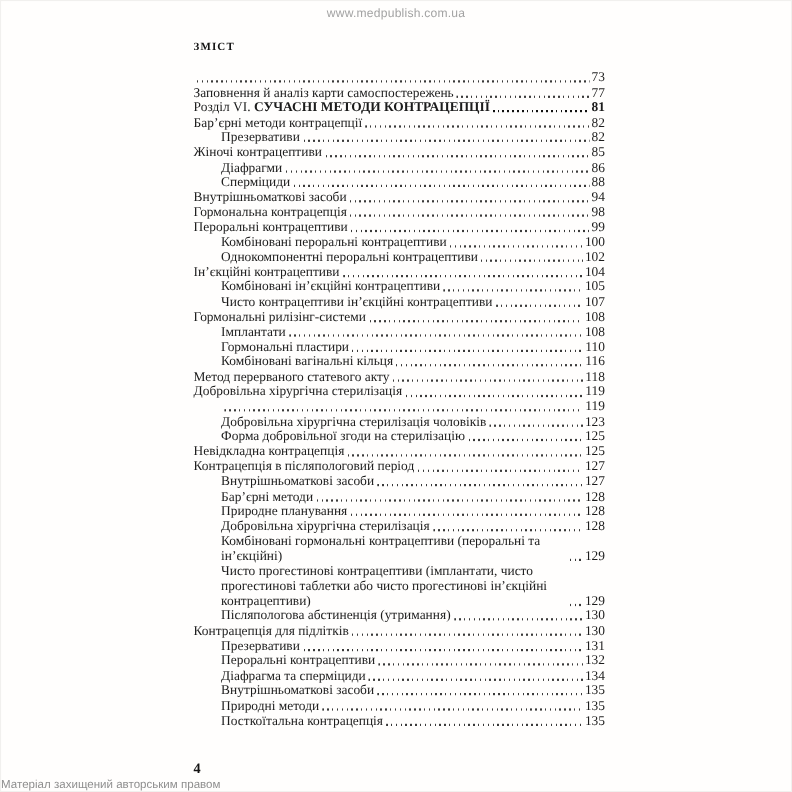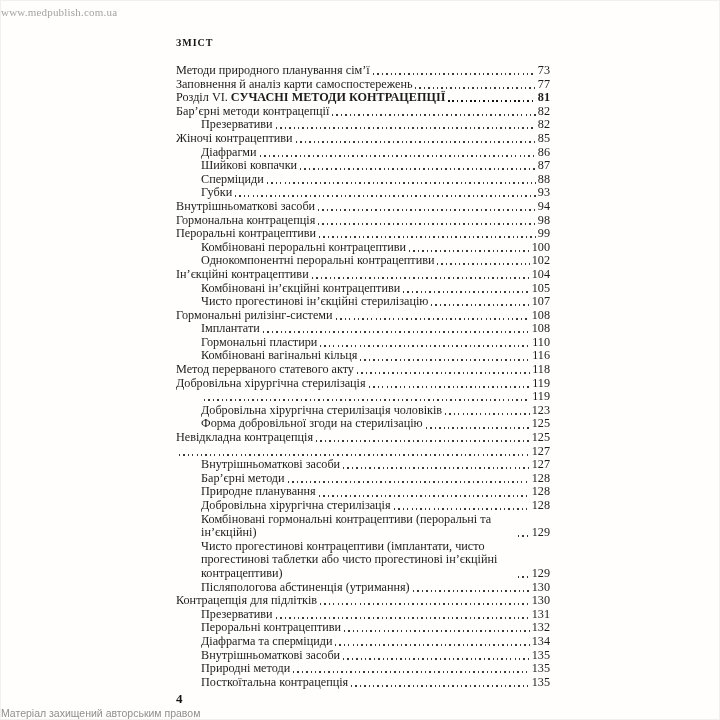--- a/index.html
+++ b/index.html
@@ -11,21 +11,22 @@
     border: 1px solid #f1f0ee;
     box-sizing: border-box;
     font-family: "Liberation Serif", "DejaVu Serif", serif;
     color: #1c1c1c;
     overflow: hidden;
   }
   .site-url {
     position: absolute;
     top: 5px; left: 0;
     width: 100%;
-    font-family: Liberation Serif, serif;
+    text-align: center;
+    font-family: Liberation Sans, sans-serif;
     font-size: 11px;
     color: #a3a3a3;
     letter-spacing: 0.2px;
   }
   .heading {
     position: absolute;
     top: 36px; left: 175px;
     font-size: 10px;
     font-weight: bold;
     letter-spacing: 1px;
@@ -81,21 +82,20 @@
   }
 </style>
 </head>
 <body>
 
 <div class="sheet">
   <div class="site-url">www.medpublish.com.ua</div>
   <div class="heading">ЗМІСТ</div>
   <div class="toc">
       <div class="toc-row">
-        <span class="title">Методи природного планування сім’ї</span>
         <span class="dots"></span>
         <span class="page-num">73</span>
       </div>
       <div class="toc-row">
         <span class="title">Заповнення й аналіз карти самоспостережень</span>
         <span class="dots"></span>
         <span class="page-num">77</span>
       </div>
       <div class="toc-row chapter">
         <span class="title"><span class="prefix">Розділ VI. </span>СУЧАСНІ МЕТОДИ КОНТРАЦЕПЦІЇ</span>
@@ -116,34 +116,24 @@
         <span class="title">Жіночі контрацептиви</span>
         <span class="dots"></span>
         <span class="page-num">85</span>
       </div>
       <div class="toc-row indent">
         <span class="title">Діафрагми</span>
         <span class="dots"></span>
         <span class="page-num">86</span>
       </div>
       <div class="toc-row indent">
-        <span class="title">Шийкові ковпачки</span>
-        <span class="dots"></span>
-        <span class="page-num">87</span>
-      </div>
-      <div class="toc-row indent">
         <span class="title">Сперміциди</span>
         <span class="dots"></span>
         <span class="page-num">88</span>
       </div>
-      <div class="toc-row indent">
-        <span class="title">Губки</span>
-        <span class="dots"></span>
-        <span class="page-num">93</span>
-      </div>
       <div class="toc-row">
         <span class="title">Внутрішньоматкові засоби</span>
         <span class="dots"></span>
         <span class="page-num">94</span>
       </div>
       <div class="toc-row">
         <span class="title">Гормональна контрацепція</span>
         <span class="dots"></span>
         <span class="page-num">98</span>
       </div>
@@ -166,21 +156,21 @@
         <span class="title">Ін’єкційні контрацептиви</span>
         <span class="dots"></span>
         <span class="page-num">104</span>
       </div>
       <div class="toc-row indent">
         <span class="title">Комбіновані ін’єкційні контрацептиви</span>
         <span class="dots"></span>
         <span class="page-num">105</span>
       </div>
       <div class="toc-row indent">
-        <span class="title">Чисто прогестинові ін’єкційні стерилізацію</span>
+        <span class="title">Чисто контрацептиви ін’єкційні контрацептиви</span>
         <span class="dots"></span>
         <span class="page-num">107</span>
       </div>
       <div class="toc-row">
         <span class="title">Гормональні рилізінг-системи</span>
         <span class="dots"></span>
         <span class="page-num">108</span>
       </div>
       <div class="toc-row indent">
         <span class="title">Імплантати</span>
@@ -220,20 +210,21 @@
         <span class="title">Форма добровільної згоди на стерилізацію</span>
         <span class="dots"></span>
         <span class="page-num">125</span>
       </div>
       <div class="toc-row">
         <span class="title">Невідкладна контрацепція</span>
         <span class="dots"></span>
         <span class="page-num">125</span>
       </div>
       <div class="toc-row">
+        <span class="title">Контрацепція в післяпологовий період</span>
         <span class="dots"></span>
         <span class="page-num">127</span>
       </div>
       <div class="toc-row indent">
         <span class="title">Внутрішньоматкові засоби</span>
         <span class="dots"></span>
         <span class="page-num">127</span>
       </div>
       <div class="toc-row indent">
         <span class="title">Бар’єрні методи</span>

